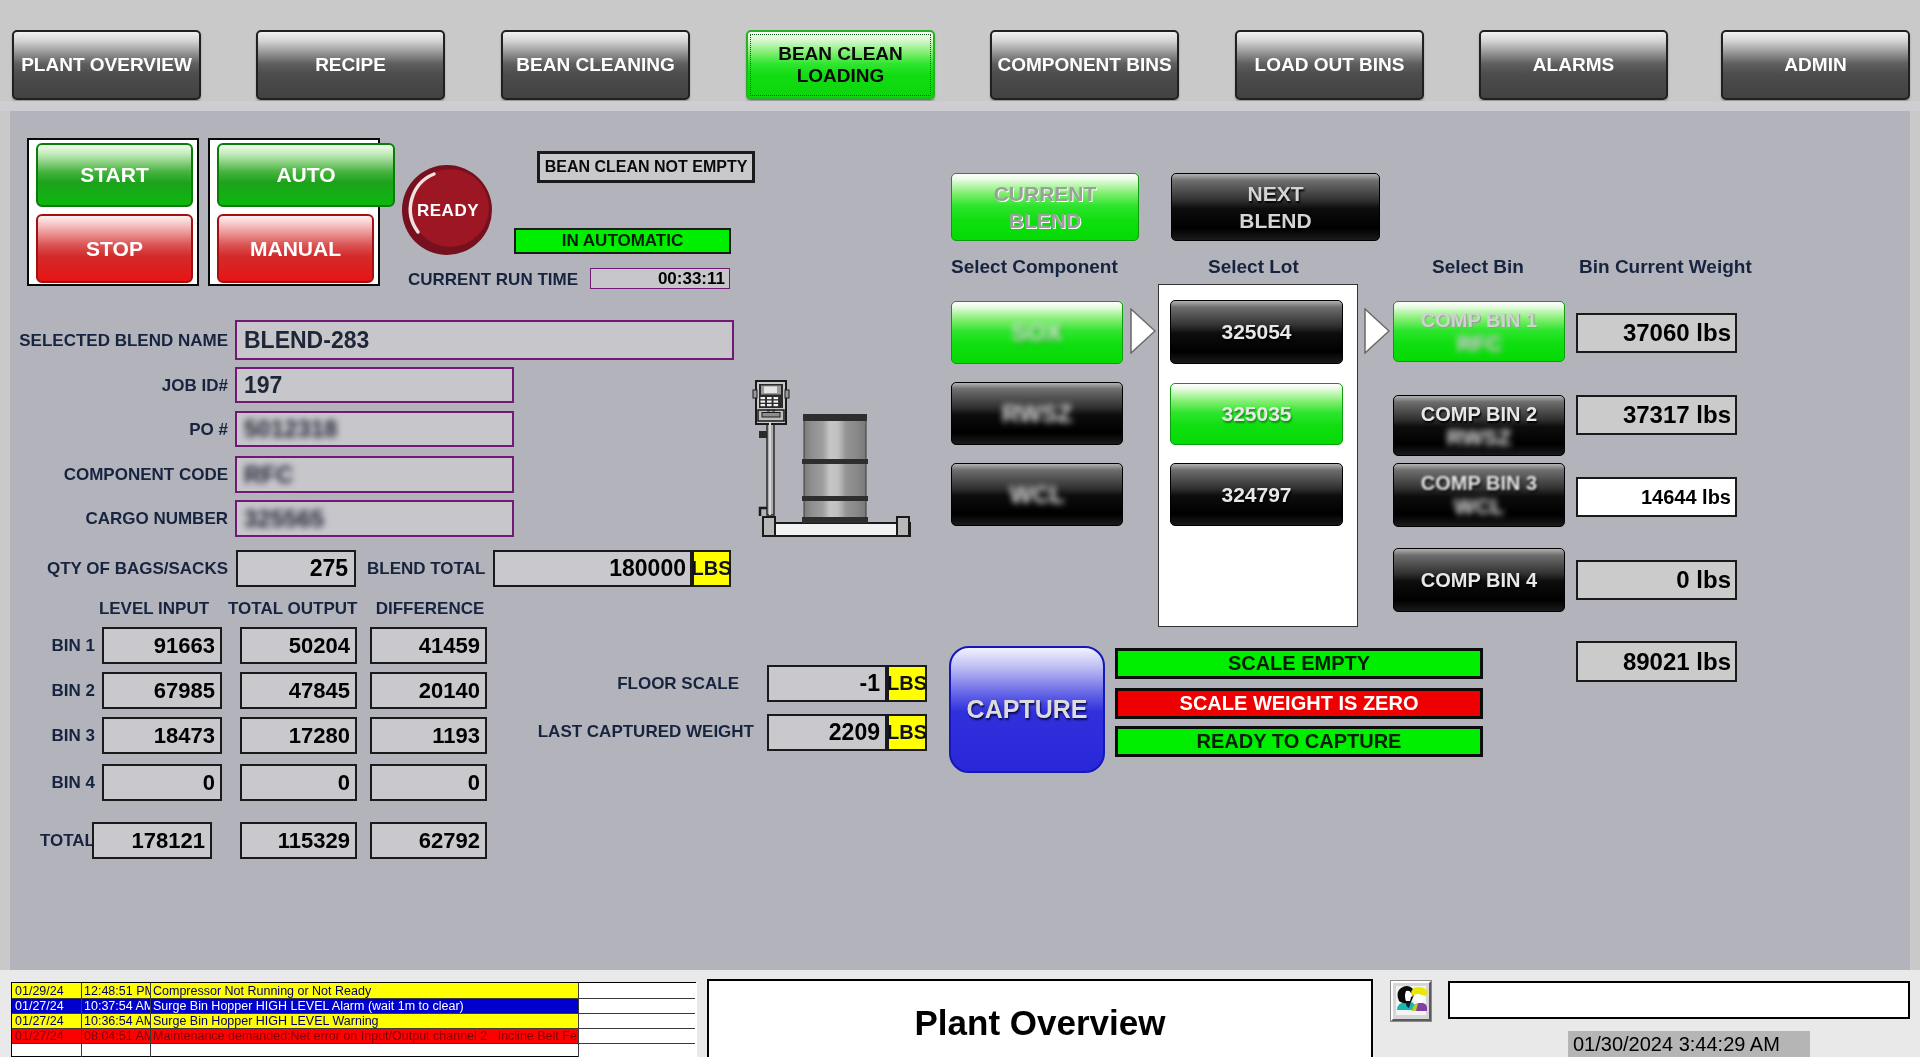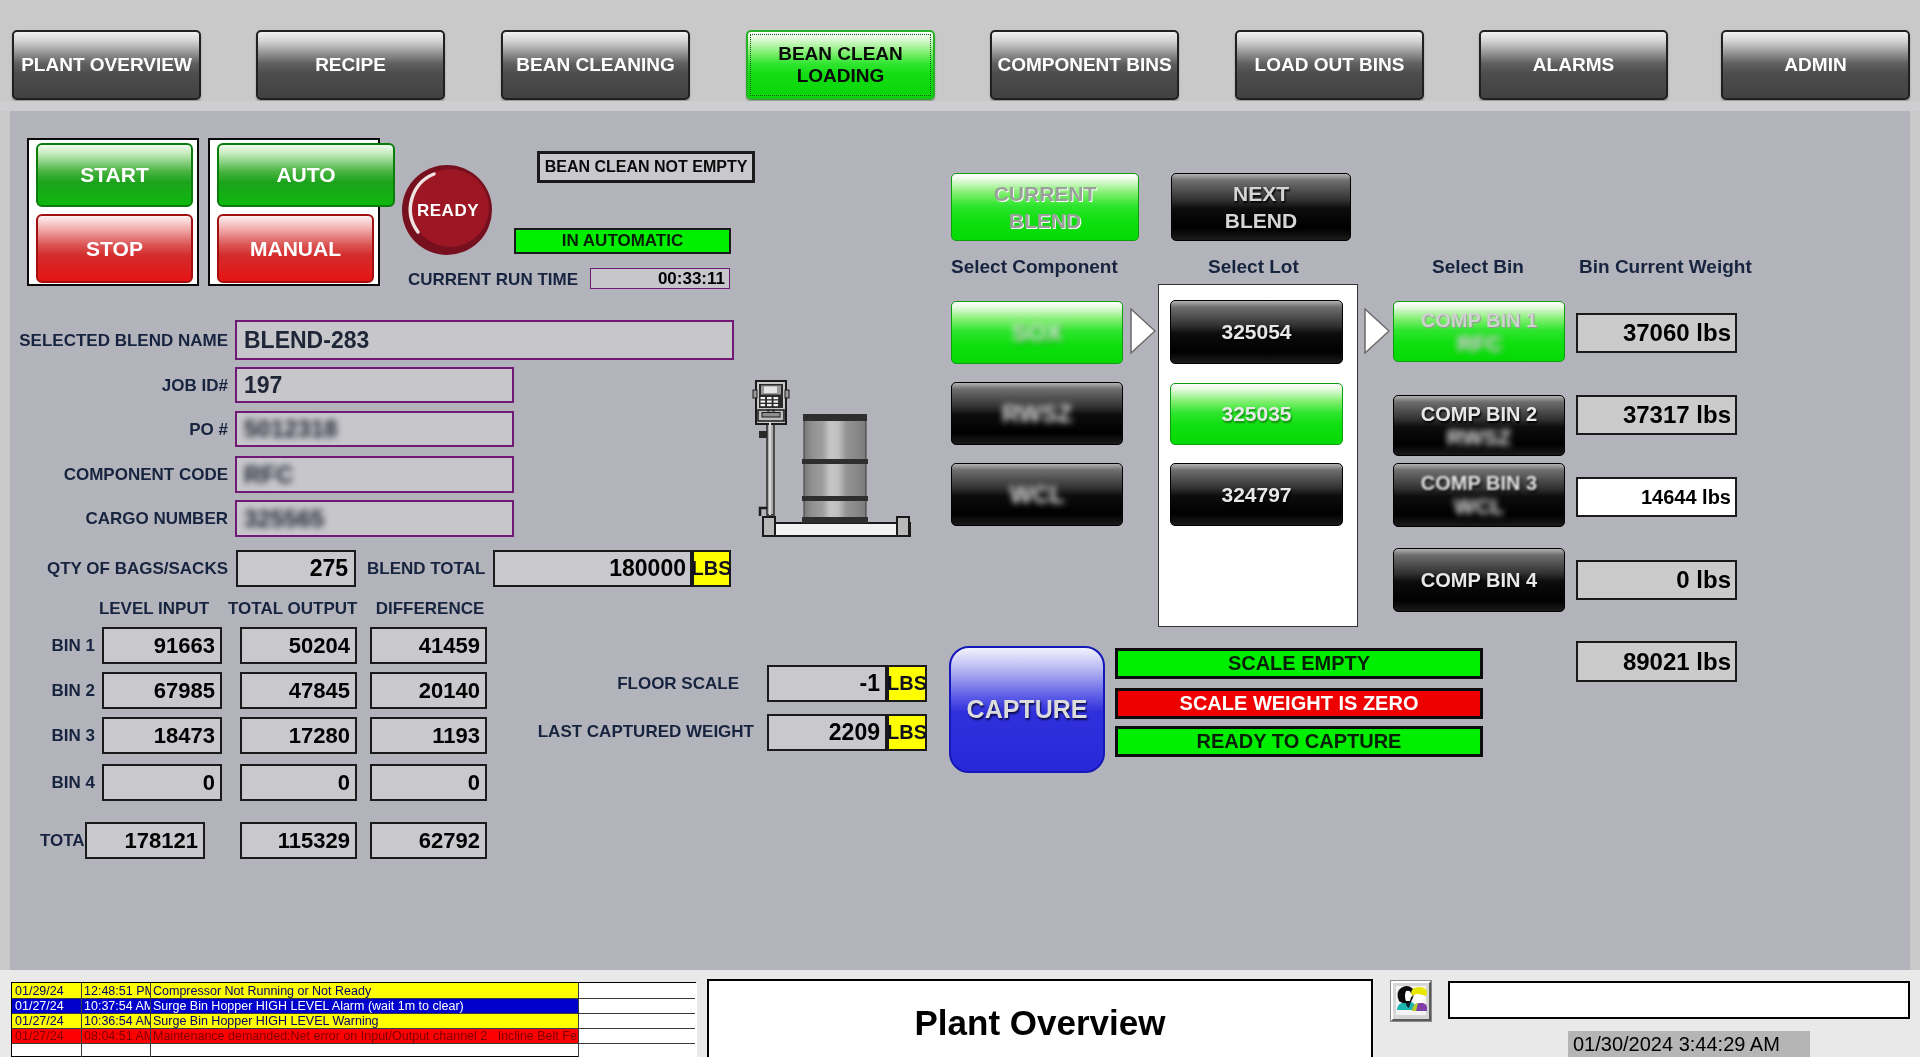--- a/index.html
+++ b/index.html
@@ -118,41 +118,41 @@
   <div class="field dark" style="left:370px;top:672px;width:117px;height:37px;font-size:22px;justify-content:flex-end;padding-right:5px;">20140</div>
   <div class="lbl" style="right:1825px;top:726px;font-size:17px;">BIN 3</div>
   <div class="field dark" style="left:102px;top:717px;width:120px;height:37px;font-size:22px;justify-content:flex-end;padding-right:5px;">18473</div>
   <div class="field dark" style="left:240px;top:717px;width:117px;height:37px;font-size:22px;justify-content:flex-end;padding-right:5px;">17280</div>
   <div class="field dark" style="left:370px;top:717px;width:117px;height:37px;font-size:22px;justify-content:flex-end;padding-right:5px;">1193</div>
   <div class="lbl" style="right:1825px;top:773px;font-size:17px;">BIN 4</div>
   <div class="field dark" style="left:102px;top:764px;width:120px;height:37px;font-size:22px;justify-content:flex-end;padding-right:5px;">0</div>
   <div class="field dark" style="left:240px;top:764px;width:117px;height:37px;font-size:22px;justify-content:flex-end;padding-right:5px;">0</div>
   <div class="field dark" style="left:370px;top:764px;width:117px;height:37px;font-size:22px;justify-content:flex-end;padding-right:5px;">0</div>
   <div class="lbl" style="right:1825px;top:831px;font-size:17px;">TOTAL</div>
-  <div class="field dark" style="left:85px;top:822px;width:120px;height:37px;font-size:22px;justify-content:flex-end;padding-right:5px;">178121</div>
+  <div class="field dark" style="left:92px;top:822px;width:120px;height:37px;font-size:22px;justify-content:flex-end;padding-right:5px;">178121</div>
   <div class="field dark" style="left:240px;top:822px;width:117px;height:37px;font-size:22px;justify-content:flex-end;padding-right:5px;">115329</div>
   <div class="field dark" style="left:370px;top:822px;width:117px;height:37px;font-size:22px;justify-content:flex-end;padding-right:5px;">62792</div>
 
   <div class="lbl" style="right:1181px;top:674px;font-size:17px;">FLOOR SCALE</div>
   <div class="field dark" style="left:767px;top:665px;width:120px;height:37px;font-size:23px;justify-content:flex-end;padding-right:5px;">-1</div>
   <div class="yellow" style="left:887px;top:665px;width:40px;height:37px;font-size:20px;">LBS</div>
   <div class="lbl" style="right:1166px;top:722px;font-size:17px;">LAST CAPTURED WEIGHT</div>
   <div class="field dark" style="left:767px;top:714px;width:120px;height:37px;font-size:23px;justify-content:flex-end;padding-right:5px;">2209</div>
   <div class="yellow" style="left:887px;top:714px;width:40px;height:37px;font-size:20px;">LBS</div>
 
   <div class="abs" style="left:949px;top:646px;width:156px;height:127px;border-radius:20px;border:2px solid #1518b8;
     background:linear-gradient(180deg,#f2f2ff 0%,#c0c0f4 15%,#5a5ae6 40%,#3030dc 52%,#2828da 100%);
     display:flex;align-items:center;justify-content:center;color:#dcdcdc;font-weight:bold;font-size:25px;
     text-shadow:1px 2px 2px rgba(0,0,40,0.8);">CAPTURE</div>
   <div class="statusbar" style="left:1115px;top:648px;width:368px;height:31px;background:#00ee00;color:#062006;">SCALE EMPTY</div>
   <div class="statusbar" style="left:1115px;top:688px;width:368px;height:31px;background:#ee0000;color:#fff;">SCALE WEIGHT IS ZERO</div>
   <div class="statusbar" style="left:1115px;top:726px;width:368px;height:31px;background:#00ee00;color:#062006;">READY TO CAPTURE</div>
 
   <div class="grn" style="left:951px;top:173px;width:188px;height:68px;font-size:21px;line-height:27px;color:#9aa09a;text-shadow:1px 1px 0 #fff;">CURRENT<br>BLEND</div>
-  <div class="blk" style="left:1171px;top:173px;width:180px;height:68px;font-size:21px;line-height:27px;color:#d5d5d5;">NEXT<br>BLEND</div>
+  <div class="blk" style="left:1171px;top:173px;width:209px;height:68px;font-size:21px;line-height:27px;color:#d5d5d5;">NEXT<br>BLEND</div>
 
   <div class="lbl" style="left:951px;top:256px;font-size:19px;">Select Component</div>
   <div class="lbl" style="left:1208px;top:256px;font-size:19px;">Select Lot</div>
   <div class="lbl" style="left:1432px;top:256px;font-size:19px;">Select Bin</div>
   <div class="lbl" style="left:1579px;top:256px;font-size:19px;">Bin Current Weight</div>
 
   <div class="grn" style="left:951px;top:301px;width:172px;height:63px;font-size:24px;">
       <span class="blur" style="color:#e8e8e8;">SOX</span>
     </div>
   <div class="blk" style="left:951px;top:382px;width:172px;height:63px;font-size:24px;">

